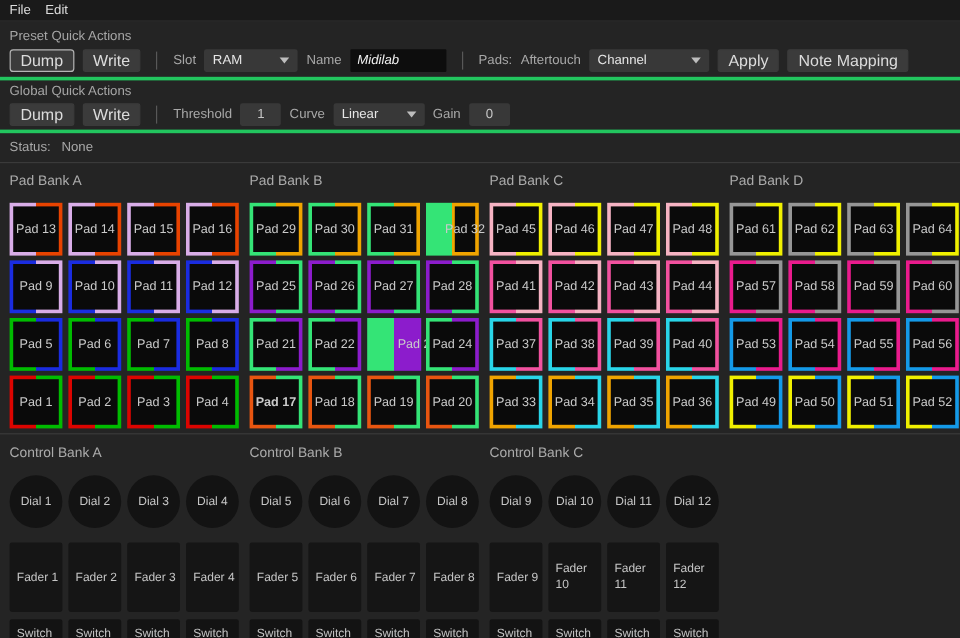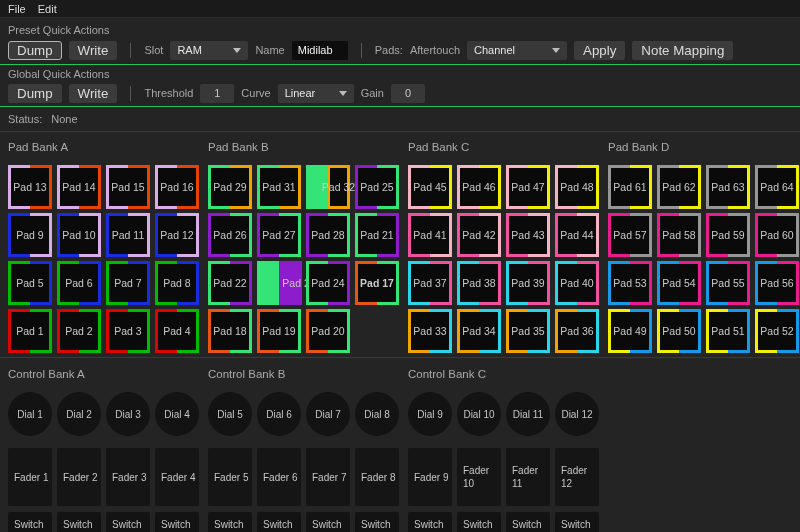--- a/index.html
+++ b/index.html
@@ -5,21 +5,21 @@
   html,body{margin:0;padding:0;}
   body{
     width:800px;height:532px;overflow:hidden;position:relative;
     background:#242424;color:#c8c8c8;
     font-family:"Liberation Sans","DejaVu Sans",sans-serif;font-size:11px;
     -webkit-font-smoothing:antialiased;
   }
   .menubar{height:17px;background:#1a1a1a;border-bottom:1px solid #2e2e2e;
     display:flex;align-items:center;padding:0 8px;gap:12px;}
   .menu-item{color:#dcdcdc;}
-  .section{padding:4px 8px;border-bottom:1px solid #22c55e;}
+  .section{padding:4px 8px;border-bottom:3px solid #22c55e;}
   .section.tight{padding:2px 8px 3px;}
   .section-title{color:#a6a6a6;margin:2px 0 4px 0;}
   .toolbar-row{display:flex;align-items:center;gap:7px;height:20px;}
   .btn{background:#3b3b3b;color:#dcdcdc;border:1px solid #3b3b3b;border-radius:2px;
     height:19px;padding:0 8px;display:inline-flex;align-items:center;box-sizing:border-box;cursor:pointer;}
   .btn.focused{border:1px solid #b5b5b5;border-radius:3px;}
   .vsep{width:1px;height:15px;background:#585858;margin:0 6px;}
   .lbl{color:#a8a8a8;}
   .select{background:#383838;border-radius:2px;height:19px;box-sizing:border-box;
     display:inline-flex;align-items:center;justify-content:space-between;
@@ -65,21 +65,21 @@
   <div class="toolbar-row">
     <button class="btn focused">Dump</button>
     <button class="btn">Write</button>
     <span class="vsep"></span>
     <span class="lbl">Slot</span>
     <div class="select" style="width:78px">
       <span>RAM</span>
       <span class="arrow"></span>
     </div>
     <span class="lbl">Name</span>
-    <input class="text-input" style="width: 56px;" value="Midilab">
+    <input class="text-input" style="width: 80px; font-style: italic;" value="Midilab">
     <span class="vsep"></span>
     <span class="lbl">Pads:</span>
     <span class="lbl">Aftertouch</span>
     <div class="select" style="width:100px">
       <span>Channel</span>
       <span class="arrow"></span>
     </div>
     <button class="btn">Apply</button>
     <button class="btn">Note Mapping</button>
   </div>
@@ -197,20 +197,25 @@
     <div class="pad-bank">
       <div class="bank-title">Pad Bank B</div>
       <div class="pad-grid">
         <div class="pad" style="background: linear-gradient(90deg, rgb(52, 228, 118) 50%, rgb(240, 164, 0) 50%);">
           <div class="pad-inner">
             <span class="pad-label">Pad 29</span>
           </div>
         </div>
         <div class="pad" style="background: linear-gradient(90deg, rgb(52, 228, 118) 50%, rgb(240, 164, 0) 50%);">
           <div class="pad-inner">
+            <span class="pad-label">Pad 30</span>
+          </div>
+        </div>
+        <div class="pad" style="background: linear-gradient(90deg, rgb(52, 228, 118) 50%, rgb(240, 164, 0) 50%);">
+          <div class="pad-inner">
             <span class="pad-label">Pad 31</span>
           </div>
         </div>
         <div class="pad" style="background: linear-gradient(90deg, rgb(52, 228, 118) 50%, rgb(240, 164, 0) 50%); padding-left: 24px;">
           <div class="pad-inner">
             <span class="pad-label">Pad 32</span>
           </div>
         </div>
         <div class="pad" style="background: linear-gradient(90deg, rgb(140, 28, 204) 50%, rgb(52, 228, 118) 50%);">
           <div class="pad-inner">

